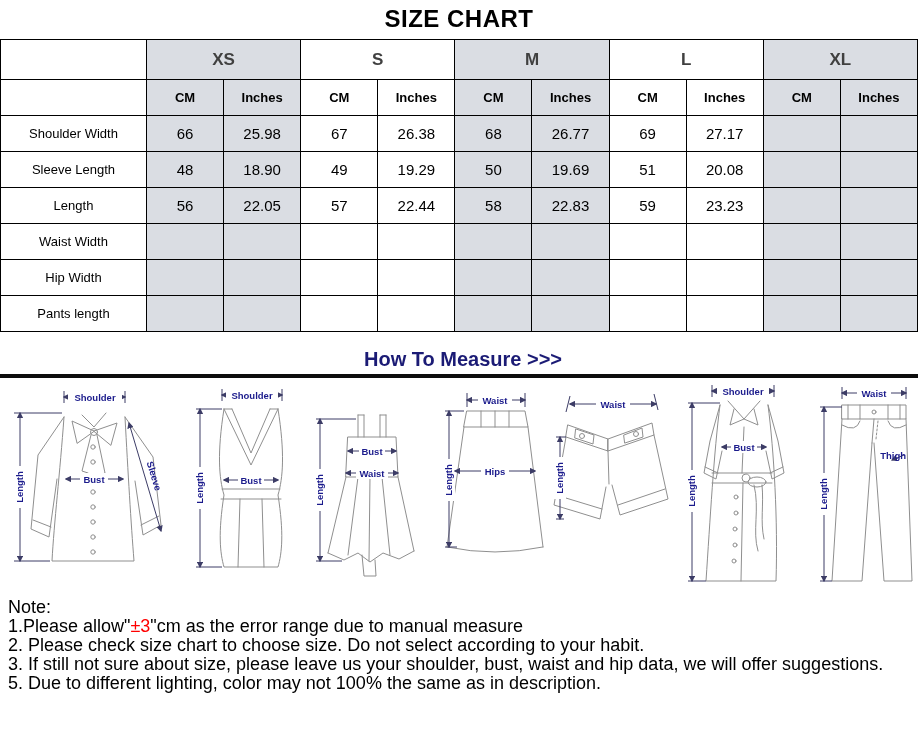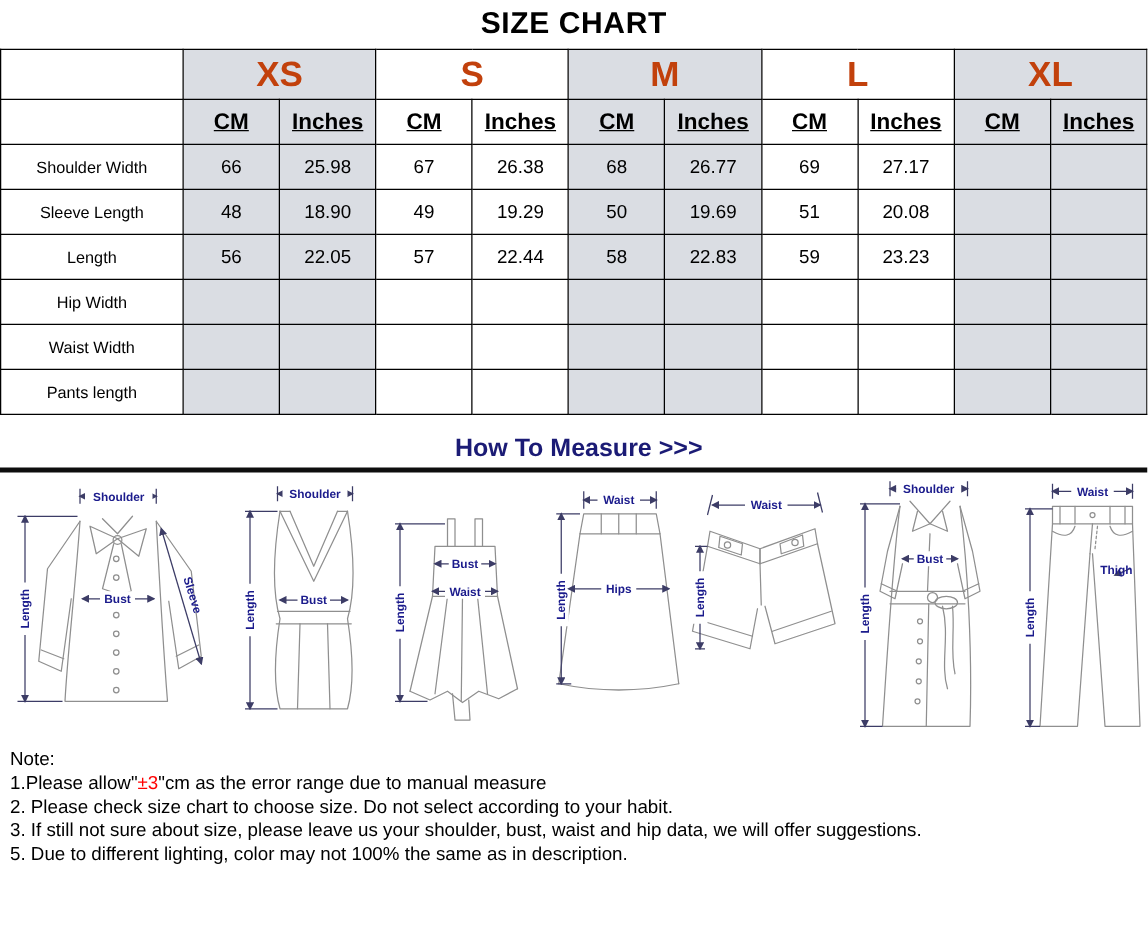--- a/index.html
+++ b/index.html
@@ -3,35 +3,35 @@
 <meta charset="utf-8">
 <style>
   html,body{margin:0;padding:0;}
   body{width:918px;height:750px;background:#fff;color:#000;
        font-family:"Liberation Sans",sans-serif;overflow:hidden;}
   .title{text-align:center;font-weight:bold;font-size:24px;padding:5px 0 6px;letter-spacing:.5px;}
   table{border-collapse:collapse;width:918px;table-layout:fixed;}
   col.c-label{width:146px;}
   td,th{border:1px solid #000;text-align:center;padding:0;overflow:hidden;font-weight:normal;}
   tr.r-size{height:40px;}
-  th.size{font-size:28px;font-weight:bold;color:#c2410c;}
+  th.size{font-size:17px;font-weight:bold;color:#404040;}
   tr.r-sub{height:36px;}
-  tr.r-sub th{font-size:18px;font-weight:bold;text-decoration:underline;}
+  tr.r-sub th{font-size:13px;font-weight:bold;}
   tr.r-data{height:36px;font-size:15px;margin-top:28px;}
   td.rowlbl{font-size:13px;}
   .shade{background:#dadde3;}
   .howto{color:#1b1b75;font-size:20px;font-weight:bold;margin:16px 0 3px 8px;text-align:center;}
   .divider{border:0;border-top:4px solid #0d0d0d;margin:0;}
   .figs{display:flex;align-items:center;padding:2px 0 0 4px;height:212px;text-decoration:underline;}
   .figs svg{display:block;}
   .g{stroke:#8f8f8f;fill:none;stroke-width:1;stroke-linejoin:round;stroke-linecap:round;}
   .a{stroke:#3c3c66;stroke-width:1;fill:none;}
   .bg{fill:#fff;}
   .lab{font:bold 9.5px "Liberation Sans",sans-serif;fill:#1b1b8c;text-anchor:middle;}
-  .notes{font-size:15px;margin:6px 0 0 8px;line-height:19px;}
+  .notes{font-size:18px;margin:6px 0 0 8px;line-height:19px;}
   .red{color:#ff0000;}
 </style>
 </head>
 <body>
 
 <div class="title">SIZE CHART</div>
 
 <table>
   <colgroup>
     <col class="c-label">
@@ -101,34 +101,34 @@
     <td>57</td>
     <td>22.44</td>
     <td class="shade">58</td>
     <td class="shade">22.83</td>
     <td>59</td>
     <td>23.23</td>
     <td class="shade"></td>
     <td class="shade"></td>
   </tr>
   <tr class="r-data">
+    <td class="rowlbl">Waist Width</td>
+    <td class="shade"></td>
+    <td class="shade"></td>
+    <td></td>
+    <td></td>
+    <td class="shade"></td>
+    <td class="shade"></td>
+    <td></td>
+    <td></td>
+    <td class="shade"></td>
+    <td class="shade"></td>
+  </tr>
+  <tr class="r-data">
     <td class="rowlbl">Hip Width</td>
-    <td class="shade"></td>
-    <td class="shade"></td>
-    <td></td>
-    <td></td>
-    <td class="shade"></td>
-    <td class="shade"></td>
-    <td></td>
-    <td></td>
-    <td class="shade"></td>
-    <td class="shade"></td>
-  </tr>
-  <tr class="r-data">
-    <td class="rowlbl">Waist Width</td>
     <td class="shade"></td>
     <td class="shade"></td>
     <td></td>
     <td></td>
     <td class="shade"></td>
     <td class="shade"></td>
     <td></td>
     <td></td>
     <td class="shade"></td>
     <td class="shade"></td>

